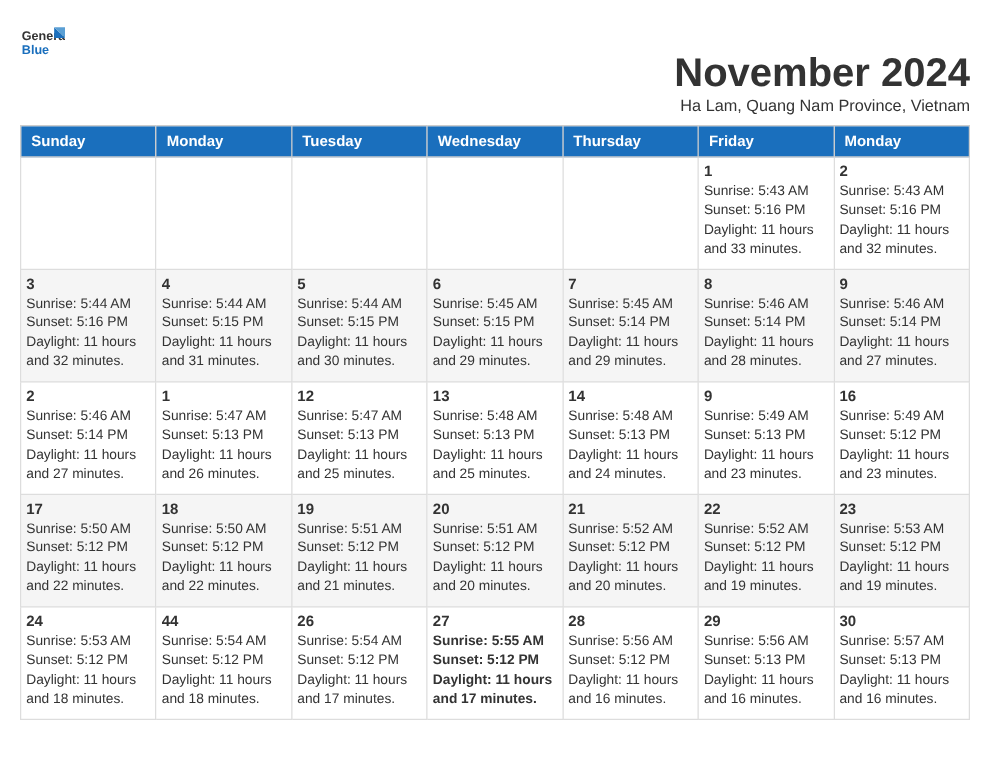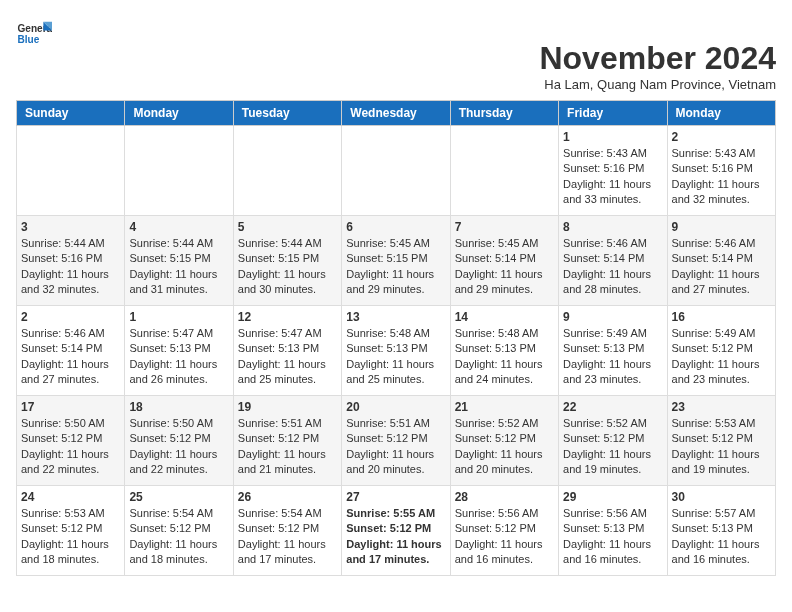--- a/index.html
+++ b/index.html
@@ -286,21 +286,21 @@
       </tr>
       <tr>
         <td>
           <span class="day-number">24</span>
           <div class="day-info" style="white-space: pre-line;">Sunrise: 5:53 AM
 Sunset: 5:12 PM
 Daylight: 11 hours
 and 18 minutes.</div>
         </td>
         <td>
-          <span class="day-number">25</span>
+          <span class="day-number">44</span>
           <div class="day-info" style="white-space: pre-line;">Sunrise: 5:54 AM
 Sunset: 5:12 PM
 Daylight: 11 hours
 and 18 minutes.</div>
         </td>
         <td>
           <span class="day-number">26</span>
           <div class="day-info" style="white-space: pre-line;">Sunrise: 5:54 AM
 Sunset: 5:12 PM
 Daylight: 11 hours

